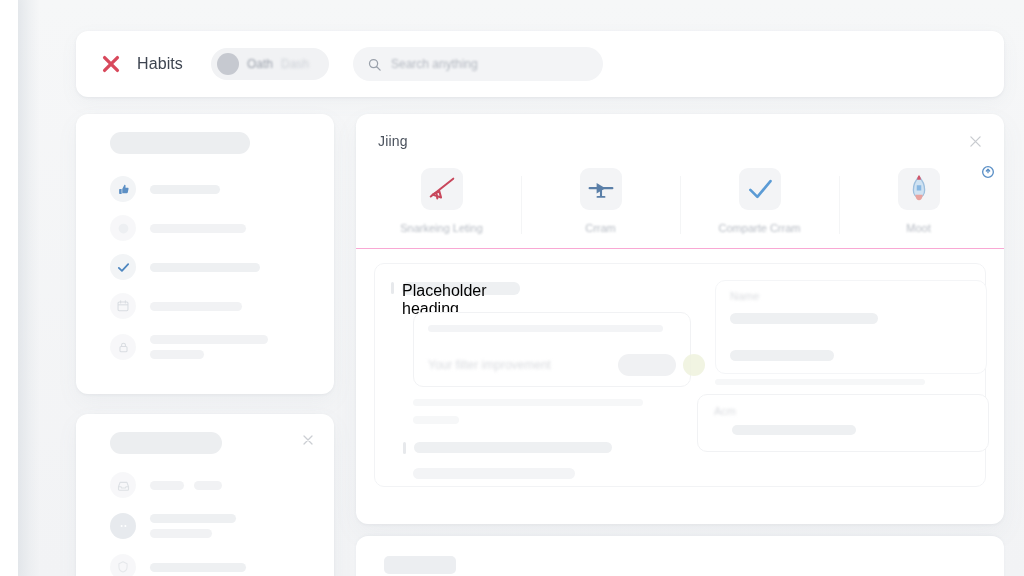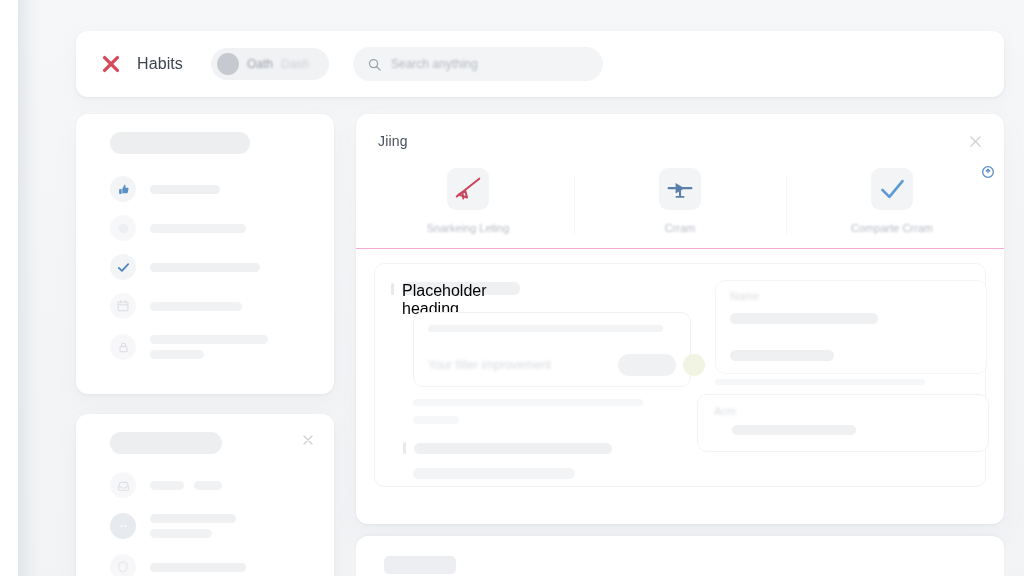--- a/index.html
+++ b/index.html
@@ -245,21 +245,21 @@
   .blk { border-radius: 6px; background: #eef0f2; }
   .blk.light { background: #f3f4f6; }
   .blk.faint { background: #f6f7f8; }
 
   .bullet-dot {
     width: 3px; height: 12px;
     border-radius: 2px;
     background: #e7e9ec;
     flex: none;
   }
-  .bullet-row { display: flex; align-items: flex-end; gap: 8px; }
+  .bullet-row { display: flex; align-items: flex-start; gap: 8px; }
 
   .inner-card {
     border: 1px solid #f1f2f4;
     border-radius: 10px;
     background: #fff;
     box-sizing: border-box;
   }
   .blurtext {
     font-size: 12px;
     color: #d7dадс;
@@ -483,20 +483,31 @@
 
       <div class="tile">
         <span class="tile-icon">
           <svg width="28" height="28" viewBox="0 0 32 32">
             <path d="M5 17 L13 25 L28 7" fill="none" stroke="#5b9bd5" stroke-width="3" stroke-linecap="round" stroke-linejoin="round"></path>
           </svg>
         </span>
         <span class="tile-label">Comparte Crram</span>
       </div>
 
+      <div class="tile">
+        <span class="tile-icon">
+          <svg width="26" height="30" viewBox="0 0 26 32">
+            <path d="M13 3 c4 4 6 9 6 14 0 5-2.6 8-6 8s-6-3-6-8c0-5 2-10 6-14z" fill="#cfe2f2" stroke="#9dbfdd" stroke-width="1.4"></path>
+            <path d="M13 1 c1.6 2 2 3.6 2 5h-4c0-1.4.4-3 2-5z" fill="#d2566a"></path>
+            <path d="M9 22 h8 c-.4 4-2 6-4 6s-3.6-2-4-6z" fill="#e8a39f"></path>
+            <path d="M10.6 12 h4.8 v5.5 h-4.8z" fill="#6fa8dc" opacity=".75"></path>
+          </svg>
+        </span>
+        <span class="tile-label">Moot</span>
+      </div>
 
       <svg class="corner-badge" viewBox="0 0 24 24">
         <circle cx="12" cy="12" r="8" fill="none" stroke="#5a8fc6" stroke-width="2"></circle>
         <path d="M12 8 l0 5" stroke="#5a8fc6" stroke-width="2" stroke-linecap="round"></path>
         <path d="M9.5 10.5 L12 8 L14.5 10.5" fill="none" stroke="#5a8fc6" stroke-width="2" stroke-linecap="round" stroke-linejoin="round"></path>
       </svg>
     </div>
 
     <div class="panel-body">
 

